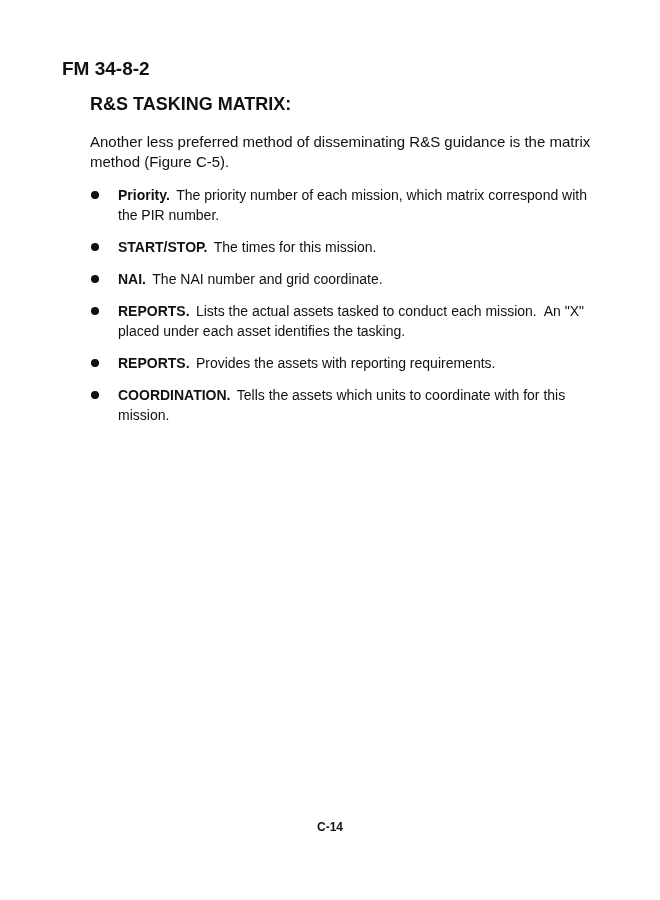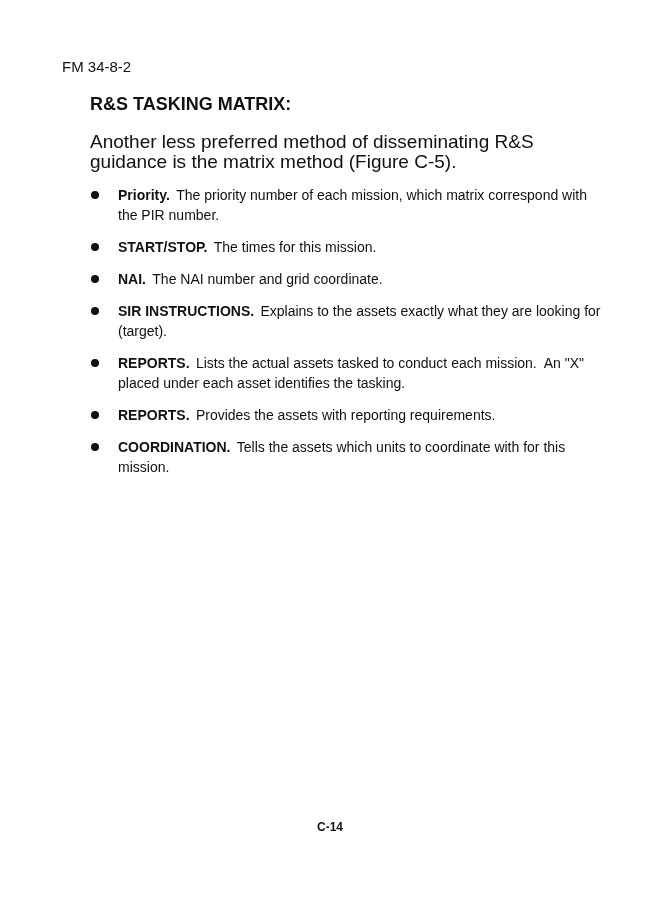--- a/index.html
+++ b/index.html
@@ -13,36 +13,36 @@
     height: 900px;
     background: #ffffff;
     color: #111111;
     font-family: "Liberation Sans", sans-serif;
     overflow: hidden;
   }
   .doc-header {
     position: absolute;
     left: 62px;
     top: 58px;
-    font-size: 15px;
-    font-weight: normal;
+    font-size: 19px;
+    font-weight: bold;
   }
   .content {
     position: absolute;
     left: 90px;
     top: 94px;
     width: 512px;
   }
   .section-title {
     font-size: 18px;
     font-weight: bold;
     margin: 0 0 17px 0;
   }
   .intro {
-    font-size: 19px;
+    font-size: 15px;
     line-height: 20px;
     margin: 0 0 13px 0;
   }
   ul.bullets {
     list-style: none;
     margin: 0;
     padding: 0;
   }
   ul.bullets li {
     position: relative;
@@ -100,24 +100,20 @@
       <li>
         <span class="dot"></span>
         <span class="term">START/STOP.</span><span class="desc">The times for this mission.</span>
       </li>
 
       <li>
         <span class="dot"></span>
         <span class="term">NAI.</span><span class="desc">The NAI number and grid coordinate.</span>
       </li>
 
-      <li>
-        <span class="dot"></span>
-        <span class="term">SIR INSTRUCTIONS.</span><span class="desc">Explains to the assets exactly what they are looking for (target).</span>
-      </li>
 
       <li>
         <span class="dot"></span>
         <span class="term">REPORTS.</span><span class="desc">Lists the actual assets tasked to conduct each mission.  An "X" placed under each asset identifies the tasking.</span>
       </li>
 
       <li>
         <span class="dot"></span>
         <span class="term">REPORTS.</span><span class="desc">Provides the assets with reporting requirements.</span>
       </li>

